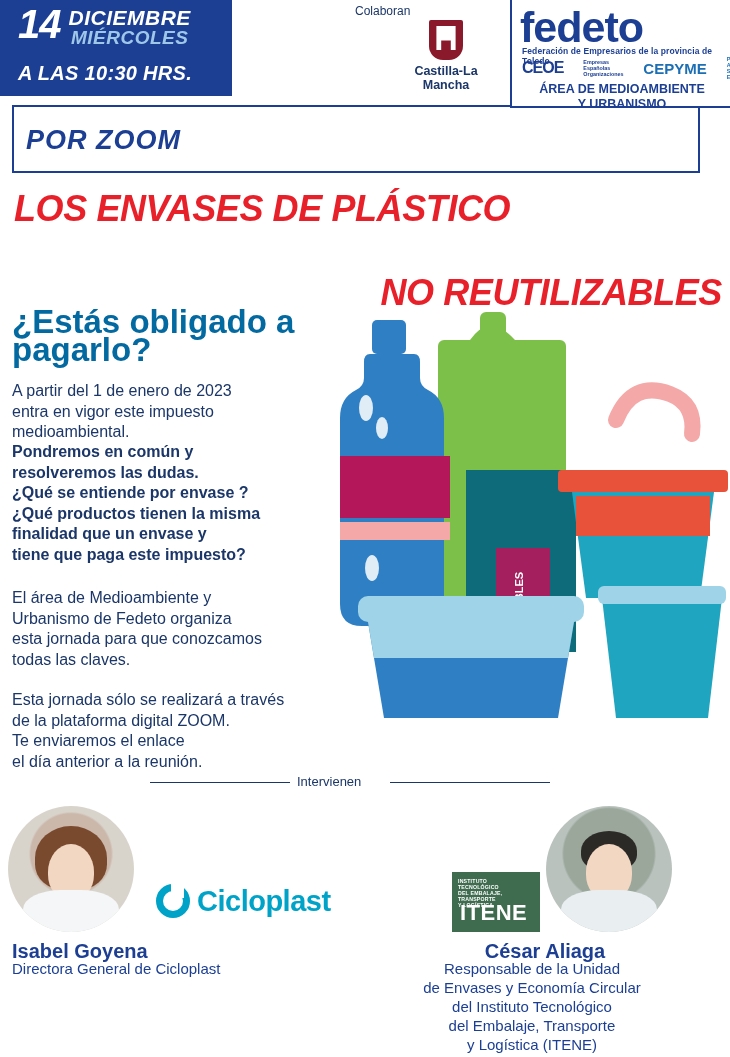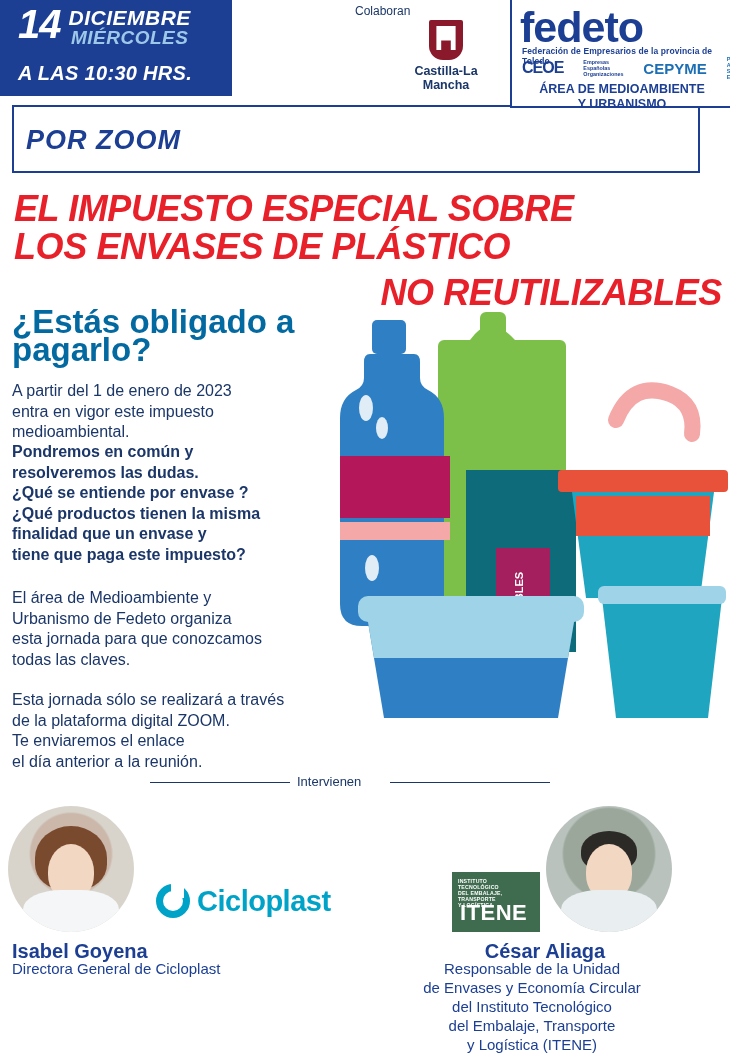--- a/index.html
+++ b/index.html
@@ -516,21 +516,20 @@
   <div class="fedeto-row">
     <div class="ceoe-mark">CEOE</div>
     <div class="ceoe-small">Empresas Españolas Organizaciones</div>
     <div class="cepyme-mark">CEPYME</div>
     <div class="cepyme-small">PYMES Y AUTÓNOMOS SOMOS EMPRESARIOS</div>
   </div>
   <div class="fedeto-area" style="white-space: pre-line;">ÁREA DE MEDIOAMBIENTE
 Y URBANISMO</div>
 
   <div class="headline">
-    <div>EL IMPUESTO ESPECIAL SOBRE</div>
     <div>LOS ENVASES DE PLÁSTICO</div>
   </div>
   <div class="headline-3">NO REUTILIZABLES</div>
 
   <div class="q-title" style="white-space: pre-line;">¿Estás obligado a
 pagarlo?</div>
   <div class="body-block" id="body1" style="white-space: pre-line;">A partir del 1 de enero de 2023
 entra en vigor este impuesto
 medioambiental.</div>
   <div class="body-block" id="body3" style="white-space: pre-line;">El área de Medioambiente y

